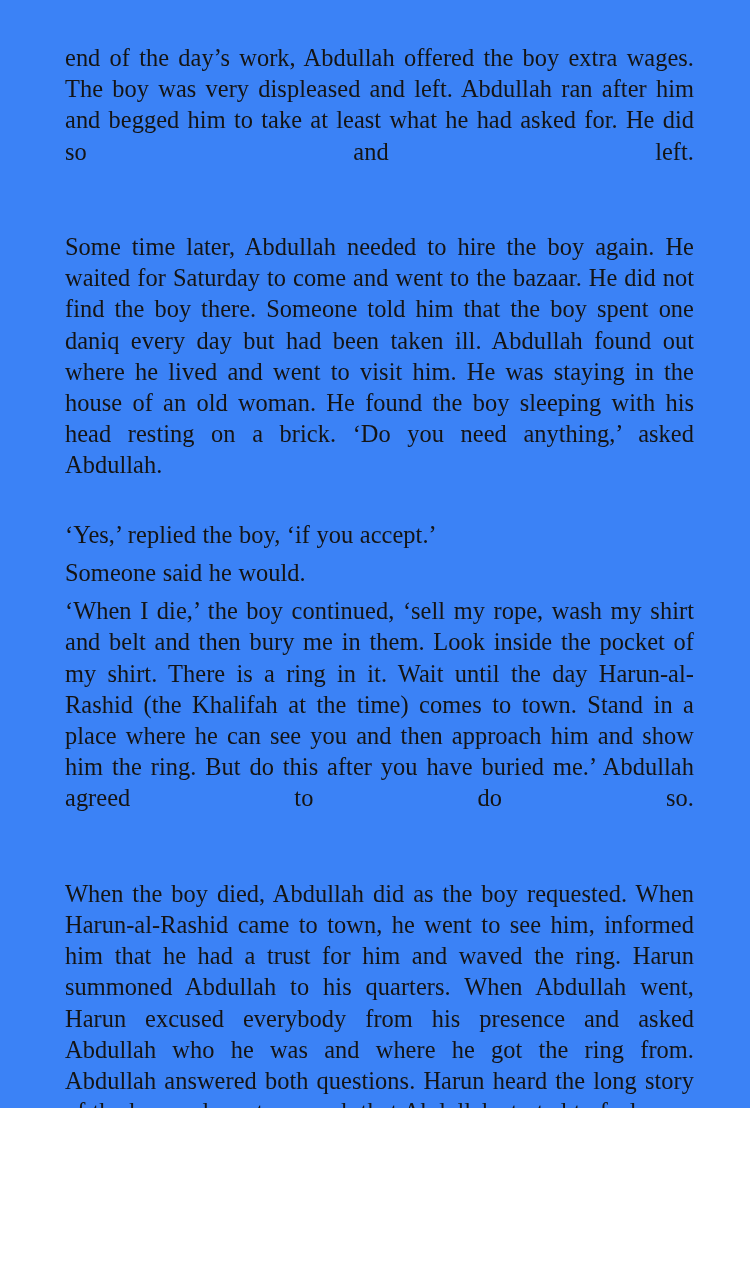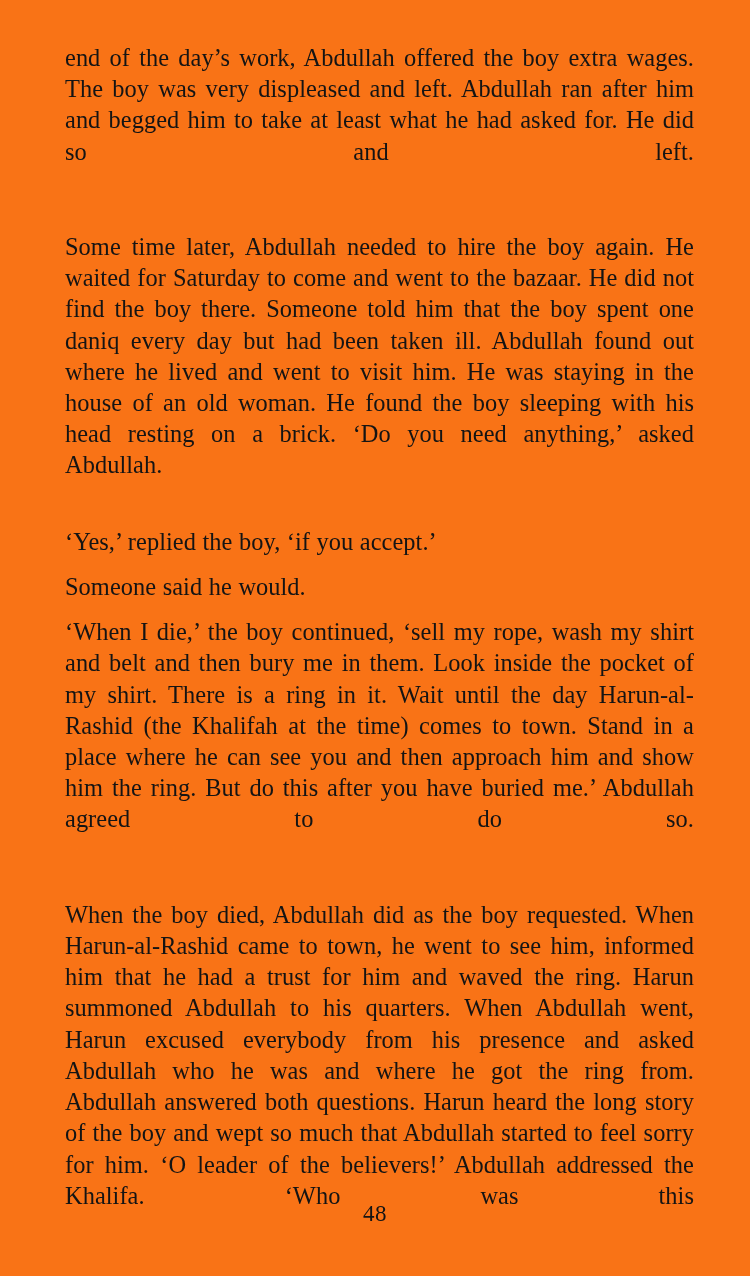--- a/index.html
+++ b/index.html
@@ -8,23 +8,23 @@
     padding: 0;
     background: #ffffff;
   }
   body {
     font-family: "Liberation Serif", "DejaVu Serif", serif;
     color: #141414;
   }
   .page {
     position: relative;
     width: 750px;
-    height: 1276px;
+    height: 1108px;
     margin: 0 auto;
-    background: #f97316;
+    background: #3b82f6;
     overflow: hidden;
     box-sizing: border-box;
   }
   .text-block {
     position: absolute;
     left: 65px;
     top: 42px;
     width: 629px;
   }
   .para {
@@ -40,21 +40,21 @@
   
   .para::after {
     content: "";
     display: inline-block;
     width: 100%;
   }
   .para.no-stretch::after {
     content: none;
   }
   .para + .para {
-    margin-top: 14px;
+    margin-top: 7px;
   }
   .gap-big {
     height: 33px;
   }
   .folio {
     position: absolute;
     left: 0;
     right: 0;
     top: 1199px;
     text-align: center;

